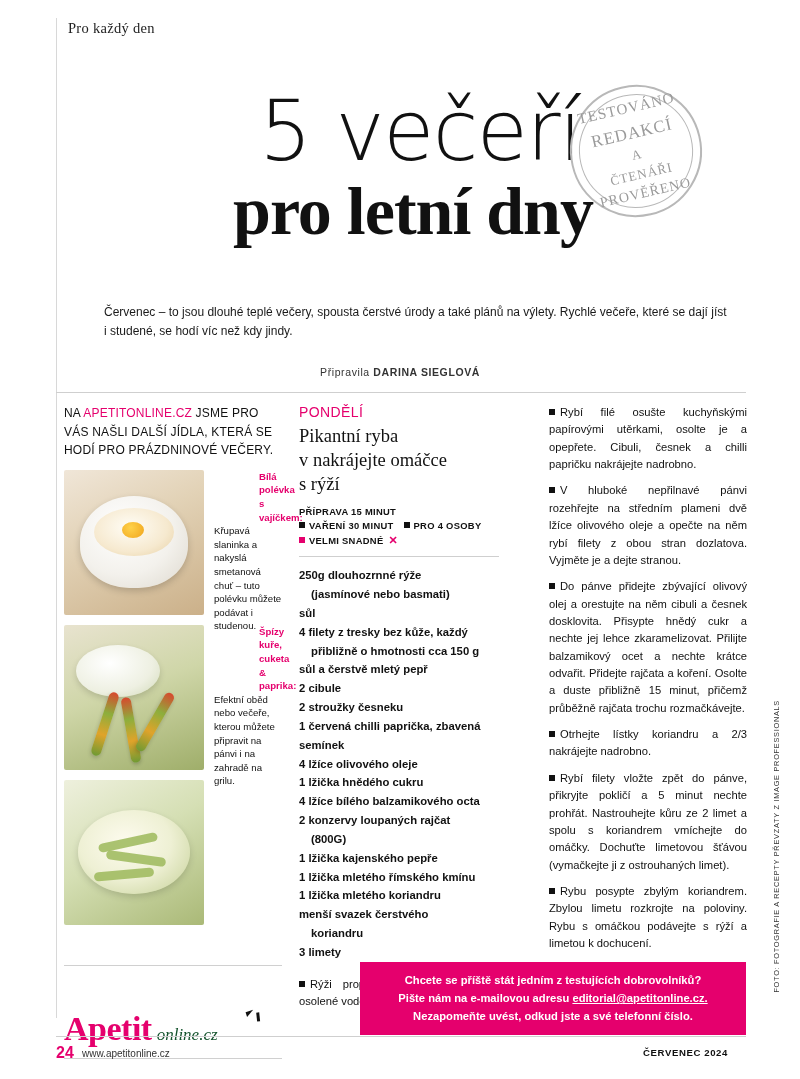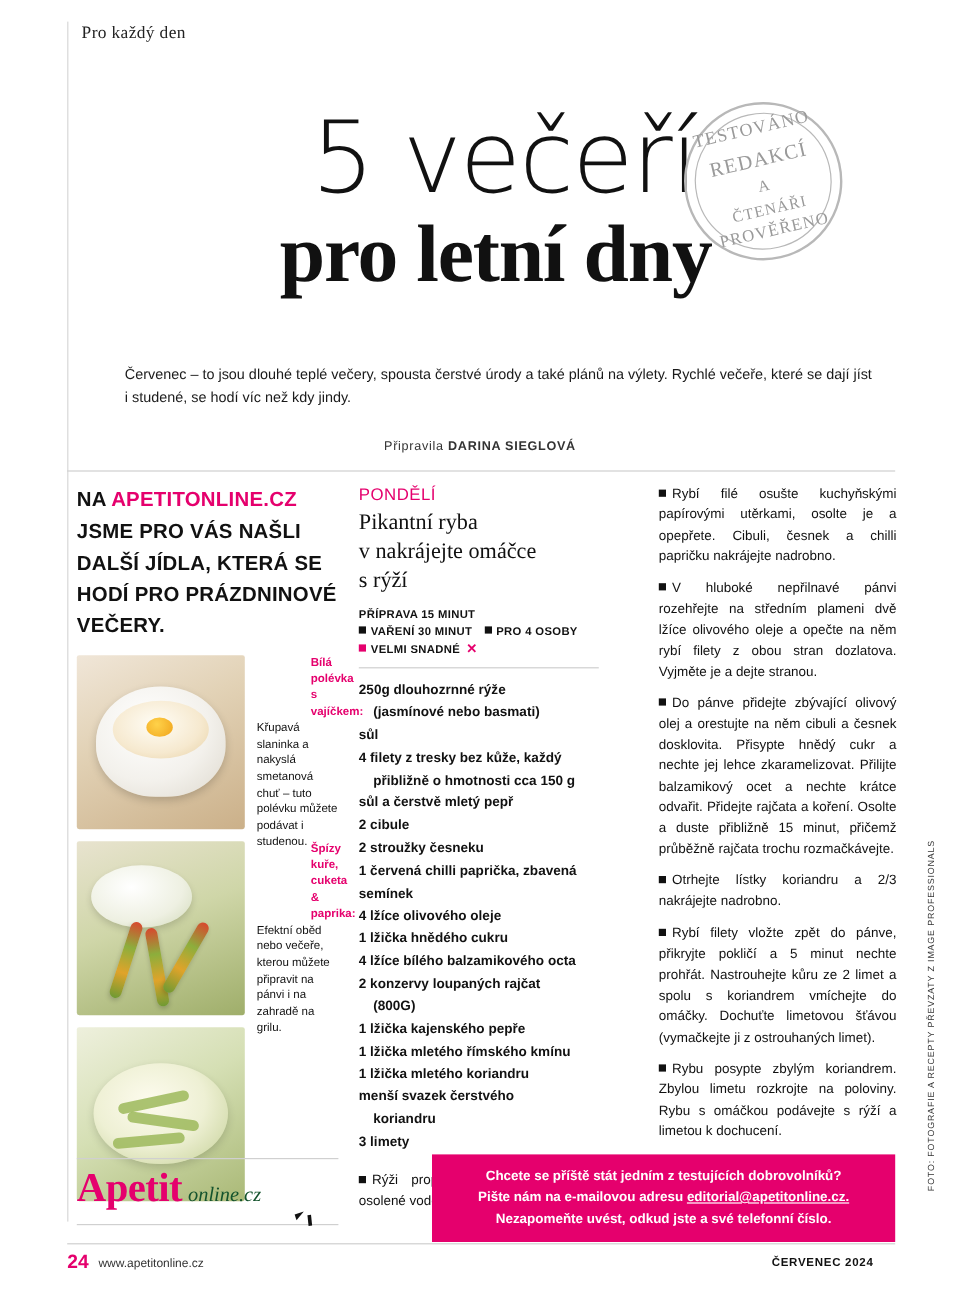--- a/index.html
+++ b/index.html
@@ -135,23 +135,23 @@
   
   .col {
     position: absolute;
     top: 404px;
   }
   .col-1 { left: 64px;  width: 218px; }
   .col-2 { left: 299px; width: 200px; }
   .col-3 { left: 549px; width: 198px; }
 
   .intro-caps {
-    font-size: 17px;
+    font-size: 12px;
     line-height: 1.55;
-    font-weight: bold;
+    font-weight: normal;
     letter-spacing: .2px;
     color: #111;
     margin-bottom: 10px;
   }
   .intro-caps .pink { color: #e5006d; }
 
   
   .photo-row {
     position: relative;
     margin-bottom: 10px;
@@ -240,20 +240,21 @@
     border-bottom: 1px solid #d0d0d0;
     padding: 6px 0 10px 0;
   }
   .logo-apetit {
     font-family: "Liberation Serif", serif;
     font-weight: bold;
     font-size: 34px;
     color: #e5006d;
     letter-spacing: -0.5px;
     display: inline-block;
+    margin-top: 38px;
   }
   .logo-online {
     font-family: "Liberation Serif", serif;
     font-style: italic;
     font-size: 17px;
     color: #14532d;
     margin-left: 5px;
     text-align: right;
   }
   .cursor {

